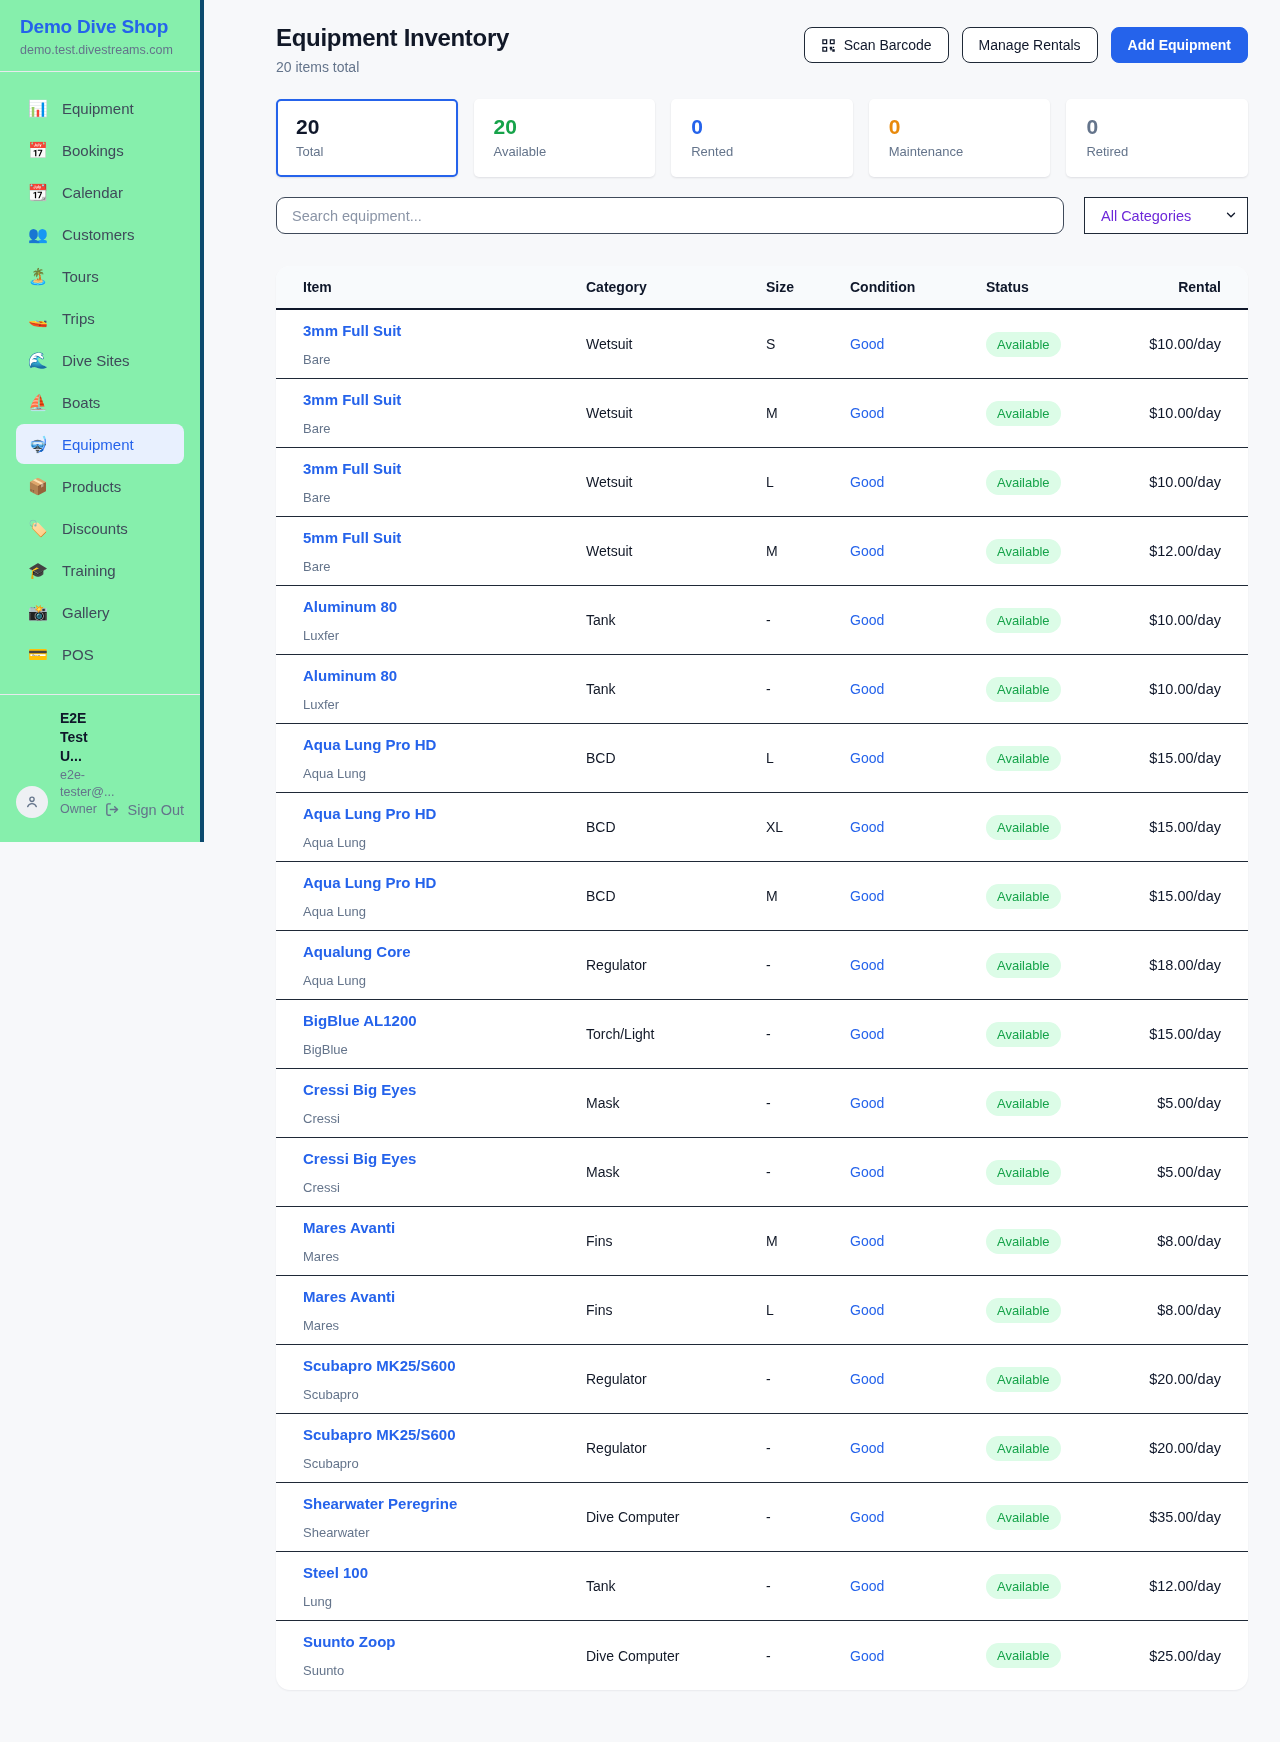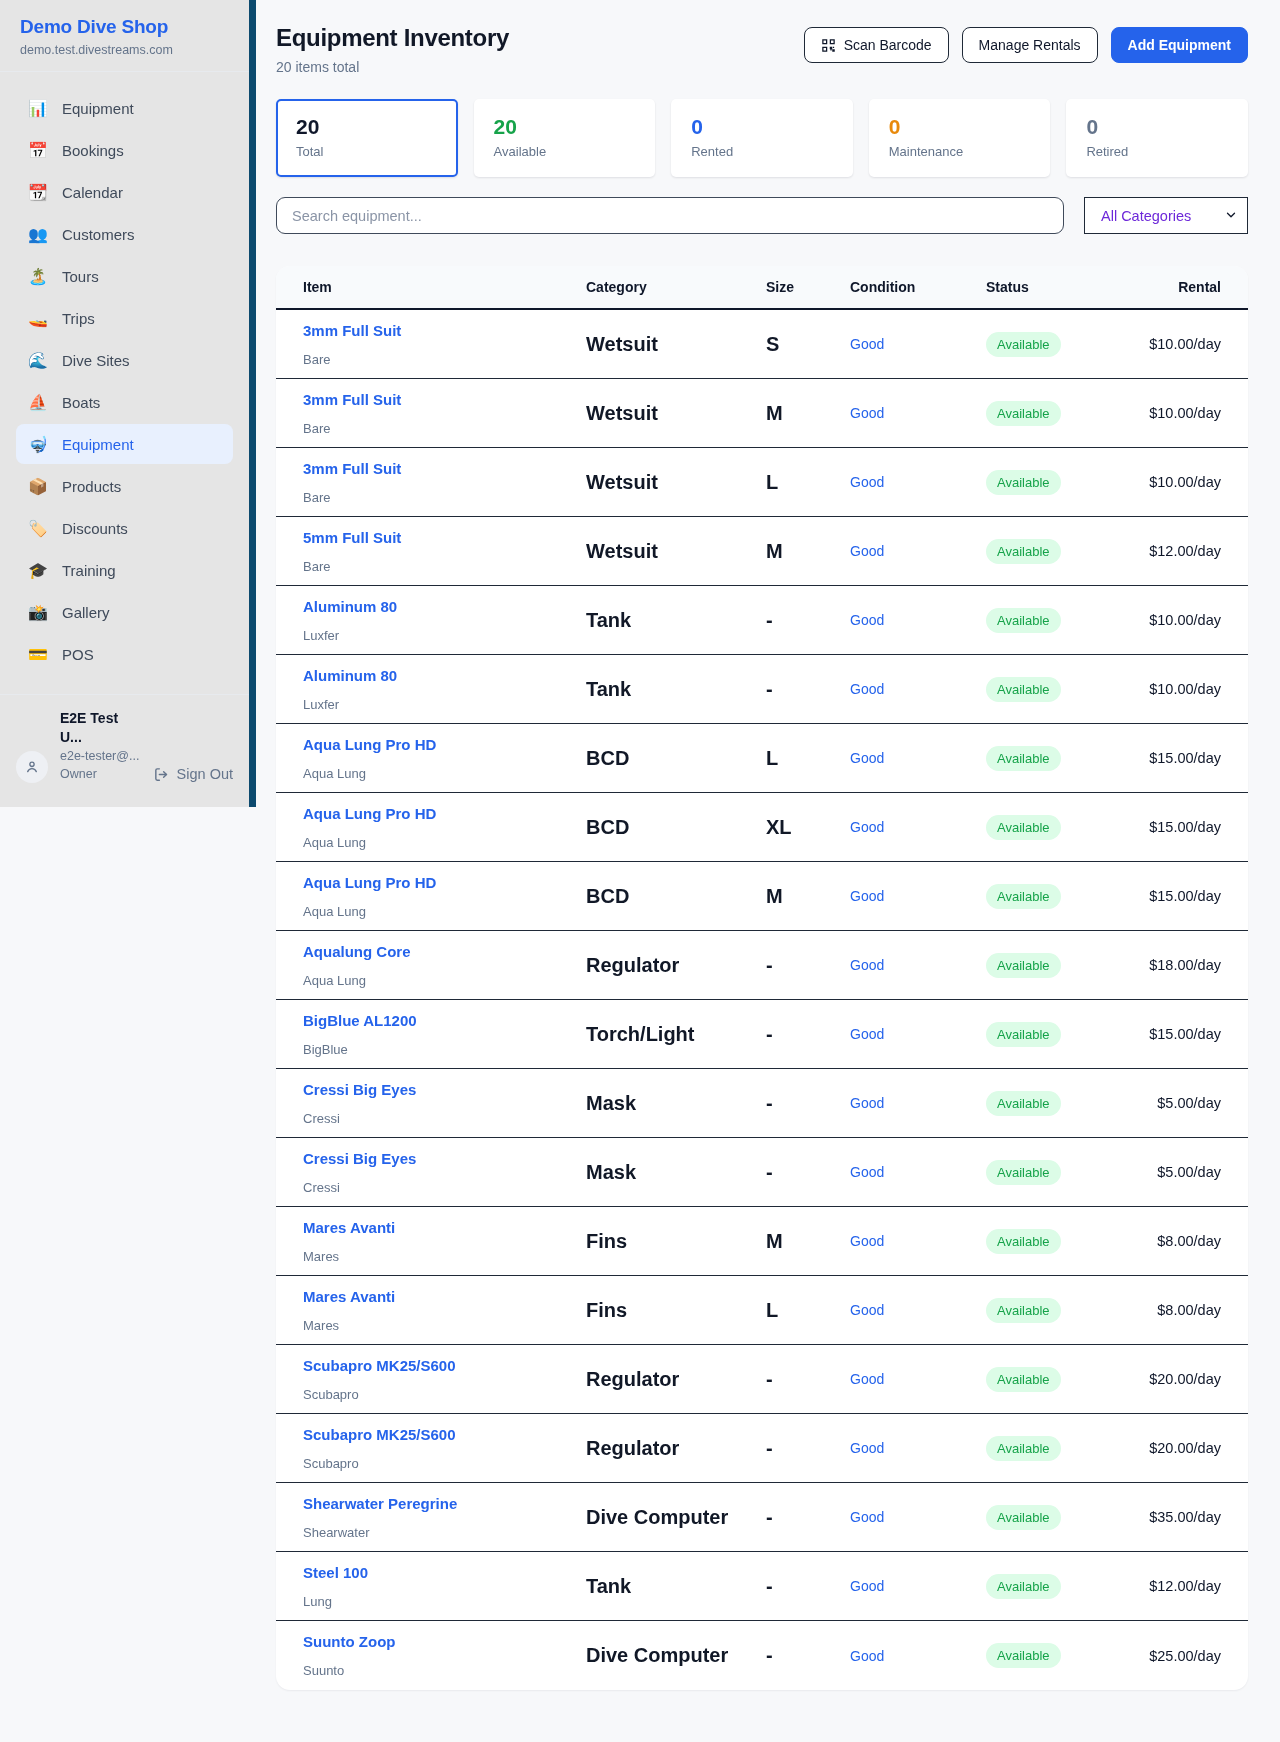--- a/index.html
+++ b/index.html
@@ -6,22 +6,22 @@
   html,body { width:1280px; height:1742px; }
   body {
     font-family:"Liberation Sans", sans-serif;
     background:#f7f8fa;
     color:#0f172a;
     overflow:hidden;
     position:relative;
   }
   
   .sidebar {
-    position:absolute; left:0; top:0; width:256px;
-    background:#e5e5e5; border-right:7px solid #0c4a6e;
+    position:absolute; left:0; top:0; width:204px;
+    background:#86efac; border-right:4px solid #0c4a6e;
     padding-bottom:20px;
   }
   .brand-block { padding:16px 20px 14px; border-bottom:1px solid #e7eaee; }
   .brand { font-size:19px; font-weight:700; color:#2563eb; letter-spacing:-0.2px; }
   .brand-domain { margin-top:5px; font-size:12.5px; color:#64748b; }
   .nav { list-style:none; padding:14px 0 10px; }
   .nav-item {
     display:flex; align-items:center; gap:14px;
     height:40px; margin:2px 16px; padding:0 12px;
     border-radius:8px; cursor:pointer;
@@ -97,21 +97,21 @@
     border-bottom:2px solid #0f172a;
     font-size:14px; font-weight:700; color:#0f172a;
   }
   .cell { padding:0 8px 0 0; }
   .c-first { padding-left:27px; }
   .c-last { text-align:right; padding-right:27px; }
   .trow { min-height:69px; border-bottom:1px solid #1f2937; }
   .trow:last-child { border-bottom:none; }
   .item-name { font-size:15px; font-weight:600; color:#2563eb; text-decoration:none; cursor:pointer; display:inline-block; }
   .item-brand { margin-top:12px; font-size:13px; color:#64748b; }
-  .cat-text, .size-text { font-size:20px; color:#111827;font-weight:bold; }
+  .cat-text, .size-text { font-size:14px; color:#111827; }
   .cond-link { font-size:14px; font-weight:500; color:#2563eb; text-decoration:none; cursor:pointer; }
   .badge {
     display:inline-block; font-size:13px; font-weight:500; color:#16a34a;
     background:#dcfce7; border-radius:999px; padding:5px 11px;
   }
   .rate-text { font-size:14.5px; color:#0f172a; font-weight:500; }
   svg { display:block; }
 </style>
 </head>
 <body>

